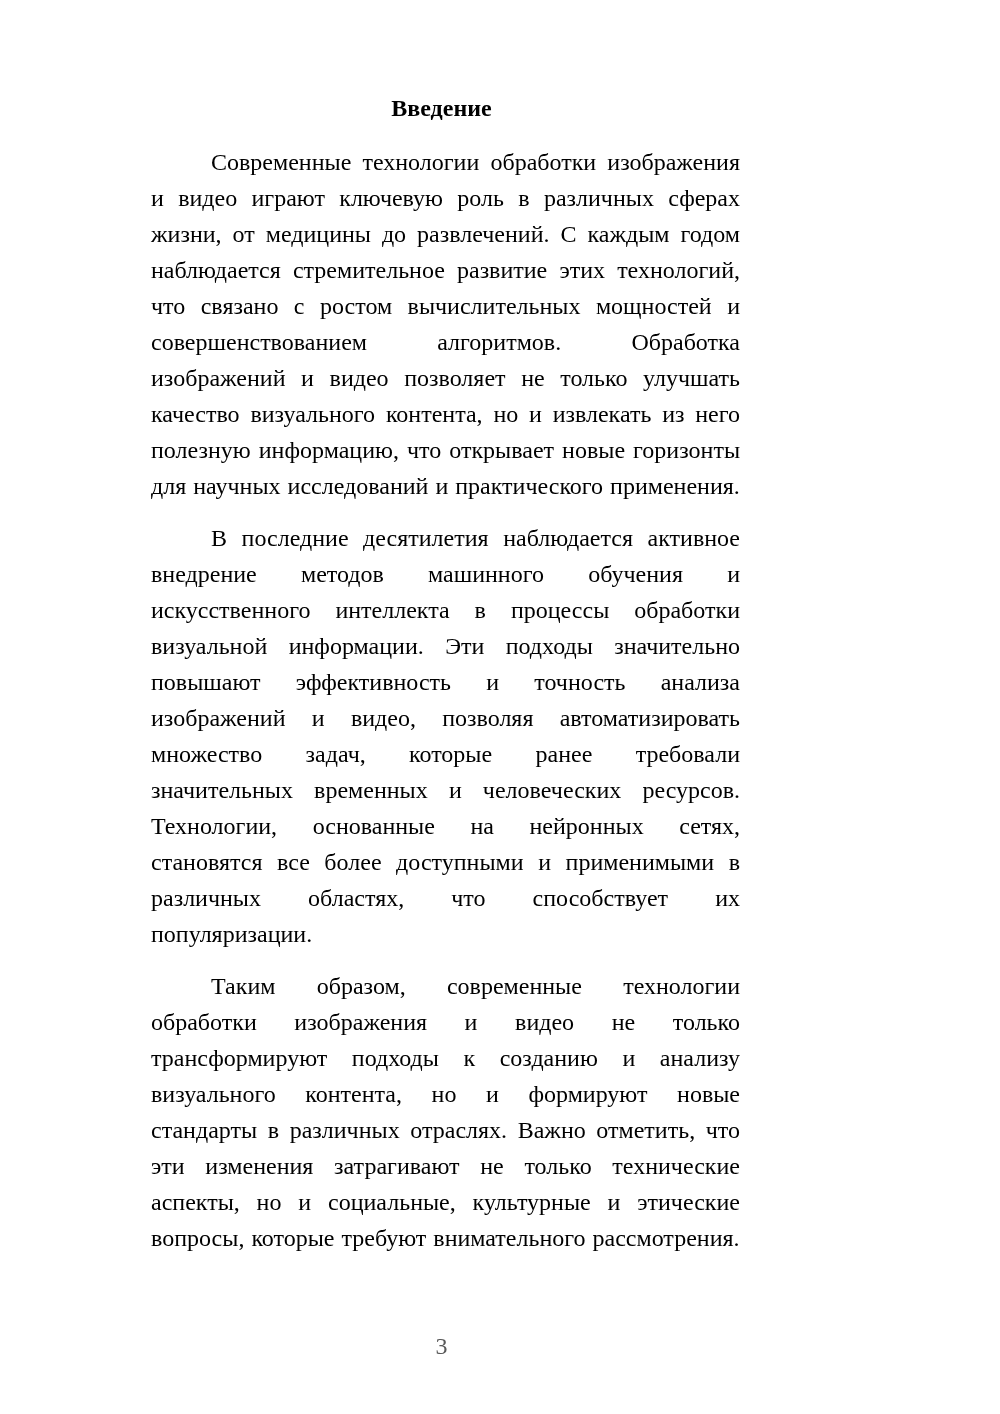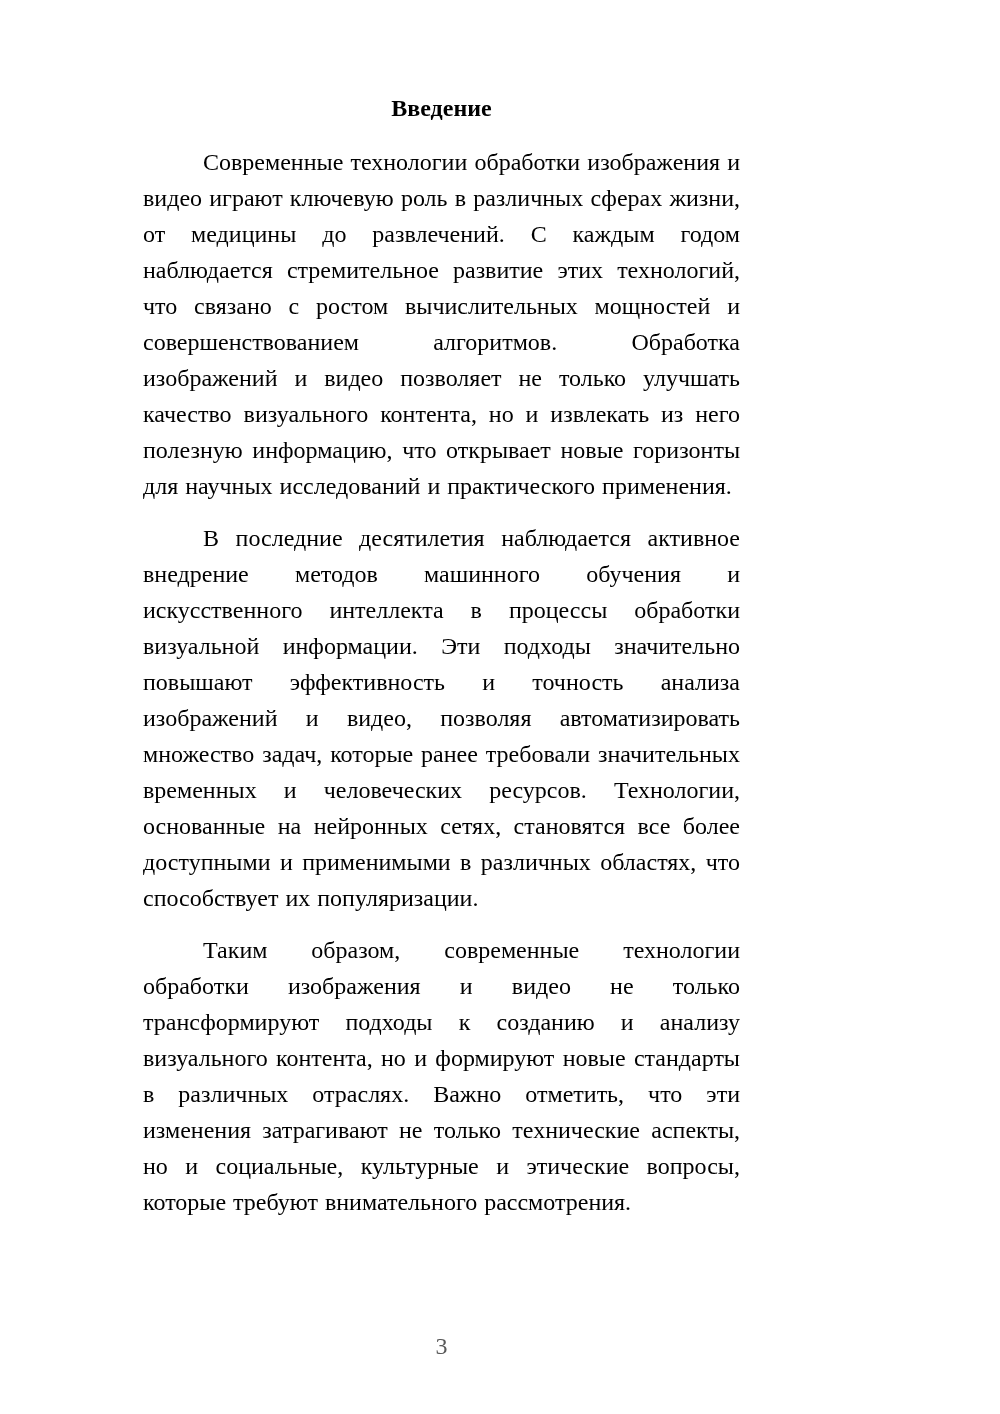--- a/index.html
+++ b/index.html
@@ -26,21 +26,21 @@
     line-height: 36px;
     font-weight: bold;
     text-align: center;
     margin: 0 0 18px 0;
   }
   .para {
     font-size: 24px;
     line-height: 36px;
     text-align: justify;
     text-indent: 60px;
-    margin: 0 0 16px 0;
+    margin: 0 0 16px 8px;
     word-spacing: 1px;
   }
   .page-number {
     position: absolute;
     left: 143px;
     right: 70px;
     bottom: 50px;
     text-align: center;
     font-size: 24px;
     line-height: 36px;

